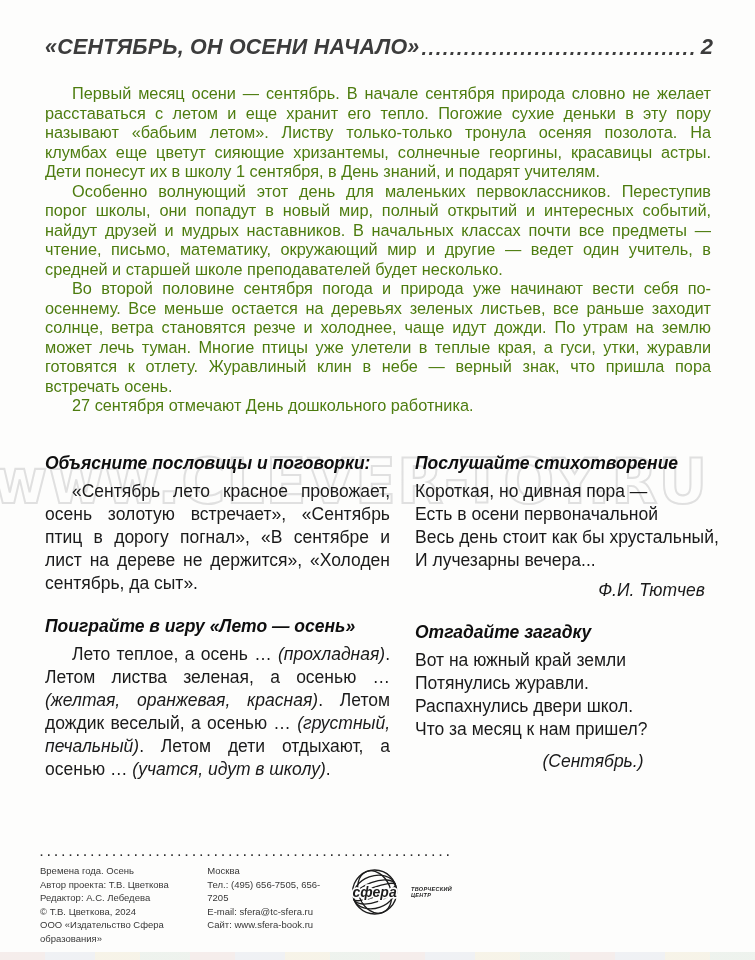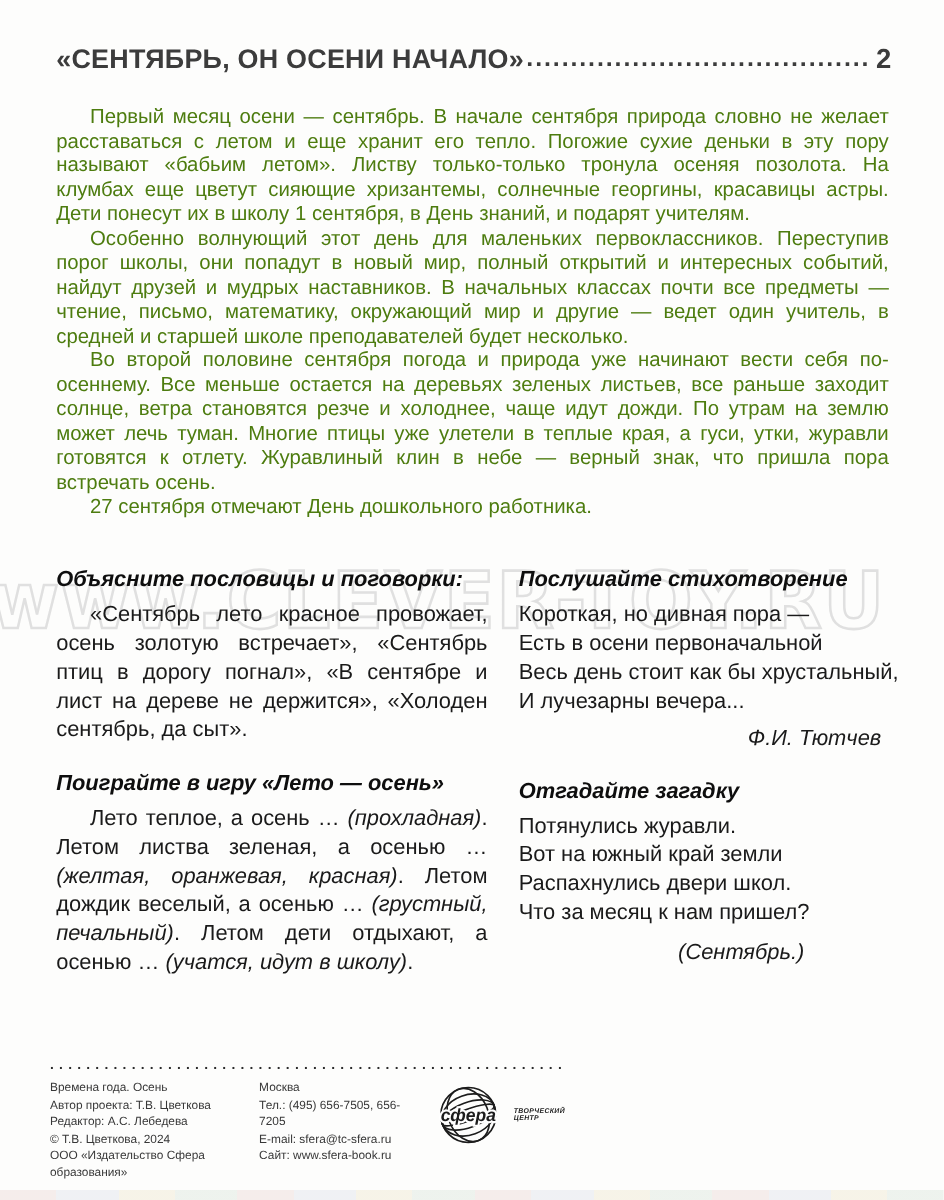--- a/index.html
+++ b/index.html
@@ -23,24 +23,24 @@
     -webkit-text-stroke:2px #d7d7d7;
     opacity:.75;
     transform:scaleY(1.05);
     pointer-events:none;
     font-family:"DejaVu Sans", sans-serif;
   }
 
   
   .header {
     position:absolute; top:34px; left:45px; right:42px;
-    display:flex; align-items:center;
+    display:flex; align-items:flex-end;
     z-index:2;
     color:#3c3c3c;
-    font-weight:bold; 
+    font-weight:bold; font-style:italic;
     font-size:21.5px;
   }
   .header .title { white-space:nowrap; letter-spacing:0.2px; }
   .header .leader {
     flex:1 1 auto; overflow:hidden; white-space:nowrap;
     font-size:20px; letter-spacing:1.5px; margin:0 4px 0 2px;
   }
   .header .pagenum { font-size:22px; }
 
   
@@ -153,22 +153,22 @@
       <div>
         <h3 class="sec-heading">Послушайте стихотворение</h3>
         <div class="poem-line">Короткая, но дивная пора —</div>
         <div class="poem-line">Есть в осени первоначальной</div>
         <div class="poem-line">Весь день стоит как бы хрустальный,</div>
         <div class="poem-line">И лучезарны вечера...</div>
         <div class="poem-author">Ф.И. Тютчев</div>
       </div>
       <div class="sec-gap">
         <h3 class="sec-heading">Отгадайте загадку</h3>
+        <div class="poem-line">Вот на южный край земли</div>
         <div class="poem-line">Потянулись журавли.</div>
-        <div class="poem-line">Вот на южный край земли</div>
         <div class="poem-line">Распахнулись двери школ.</div>
         <div class="poem-line">Что за месяц к нам пришел?</div>
         <div class="riddle-answer">(Сентябрь.)</div>
       </div>
     </div>
   </div>
 
   <div class="footer">
     <div class="footer-dots">............................................................</div>
     <div class="footer-cols">

